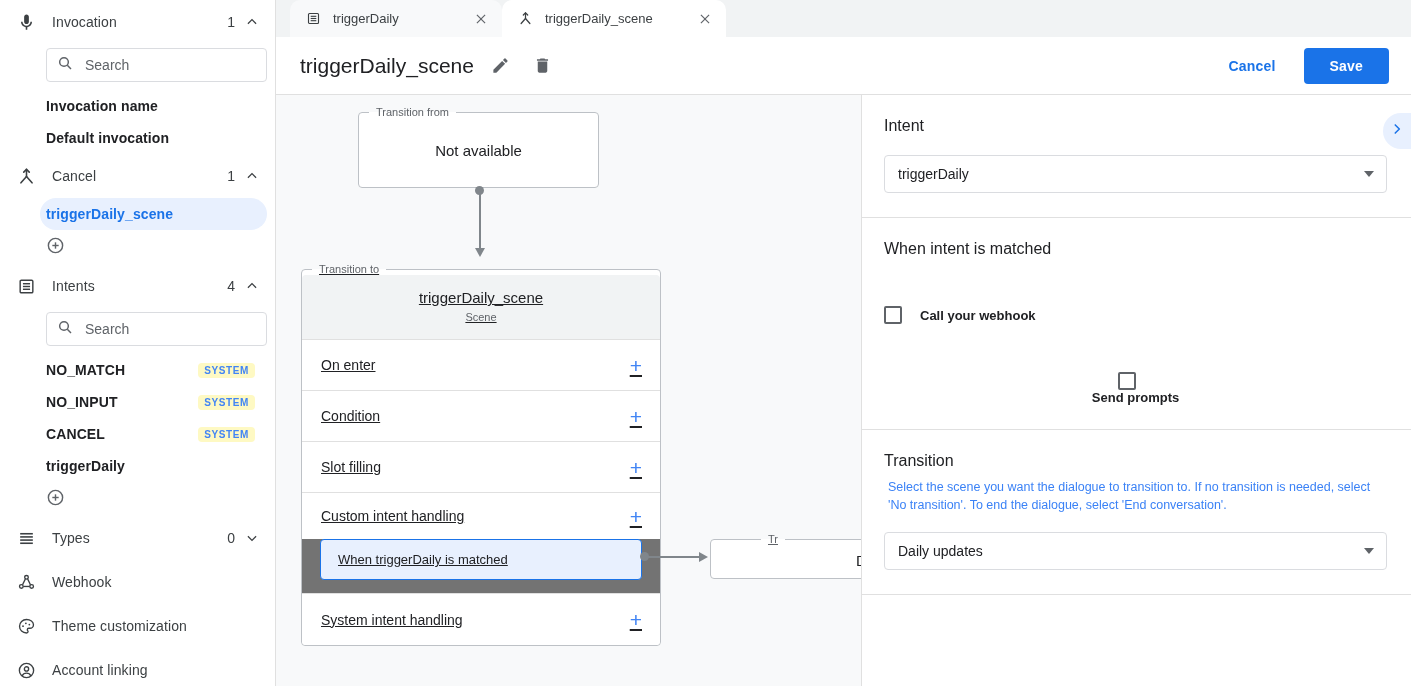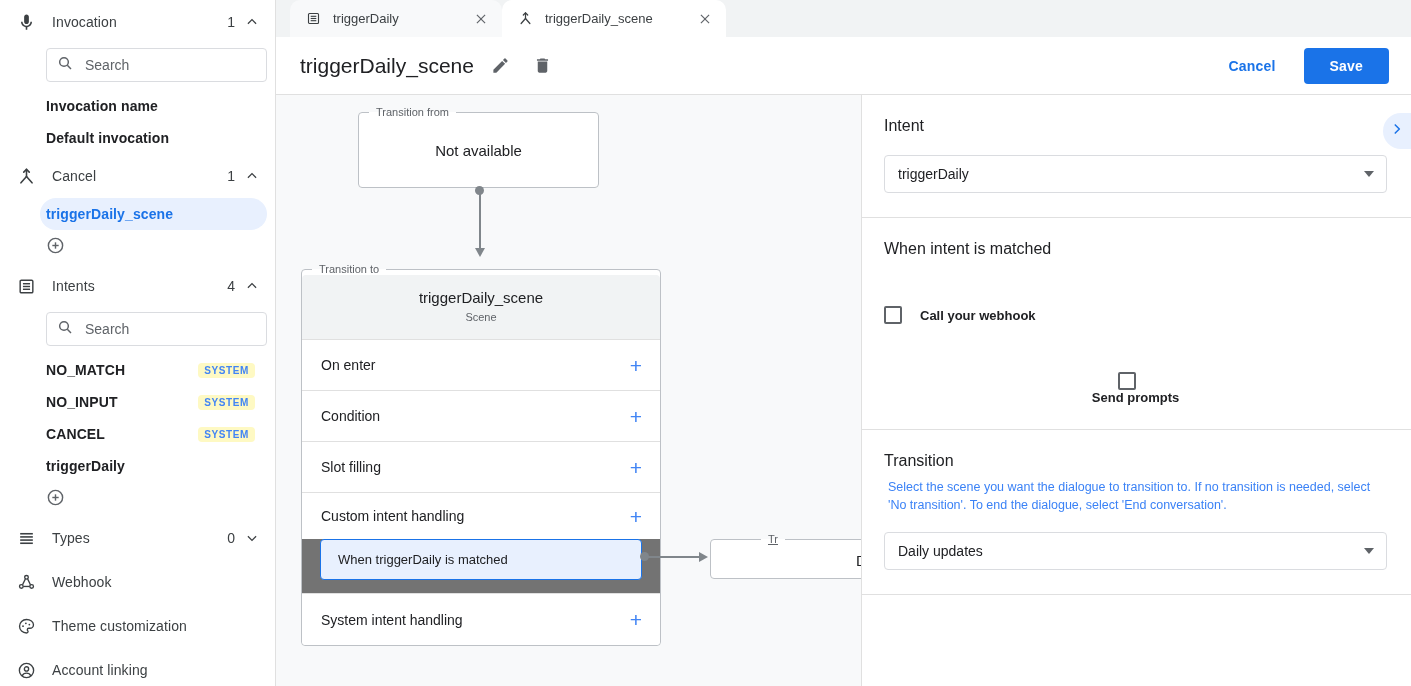--- a/index.html
+++ b/index.html
@@ -171,21 +171,21 @@
     border-left: 5px solid transparent; border-right: 5px solid transparent;
     border-top: 9px solid #80868b;
   }
   .arrow-right {
     position: absolute; width: 0; height: 0;
     border-top: 5px solid transparent; border-bottom: 5px solid transparent;
     border-left: 9px solid #80868b;
   }
 
   
-  #card-scene { left: 25px; top: 168px; width: 360px; }
+  #card-scene { left: 25px; top: 168px; width: 360px; text-decoration: underline; }
   #card-scene fieldset { overflow: hidden; }
   .scene-head {
     background: #f1f3f4; padding: 14px 0 16px 0; text-align: center;
     border-bottom: 1px solid #e0e0e0;
   }
   .scene-head .sc-name { font-size: 15px; color: #202124; }
   .scene-head .sc-sub { font-size: 11px; color: #5f6368; margin-top: 5px; }
   .scene-row {
     display: flex; align-items: center;
     height: 51px; padding: 0 18px 0 19px;

